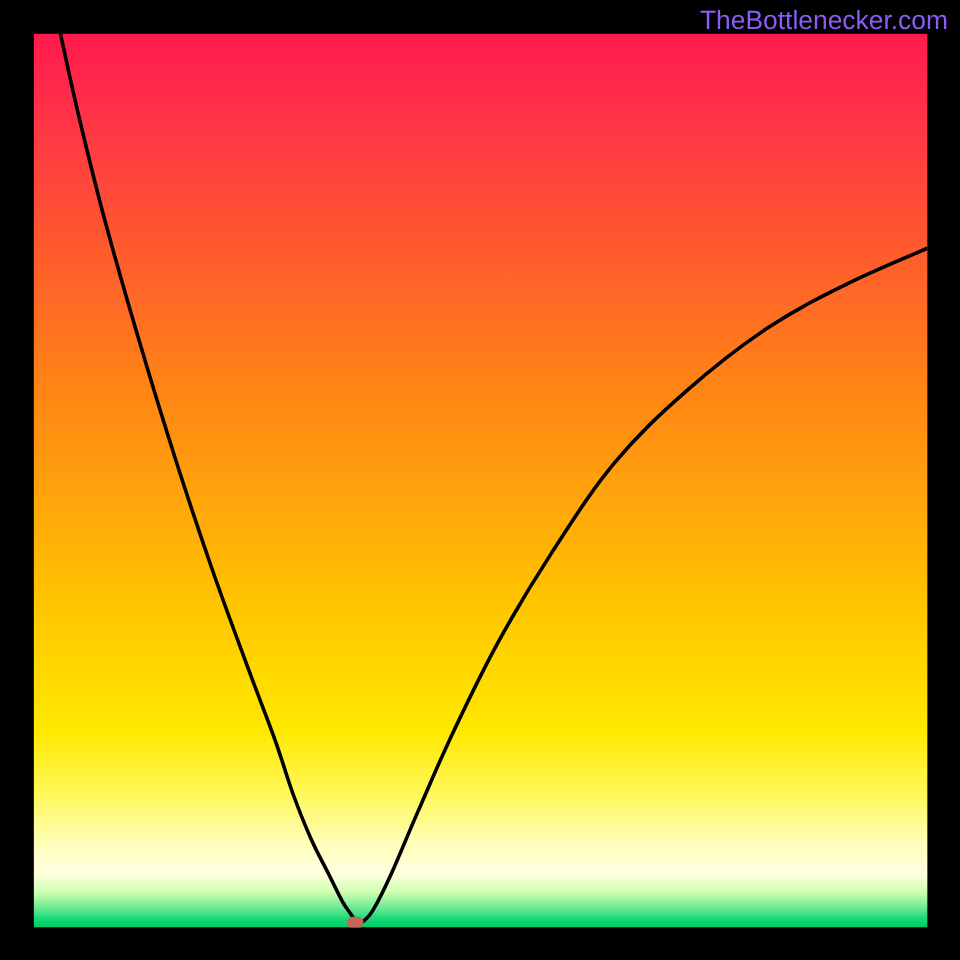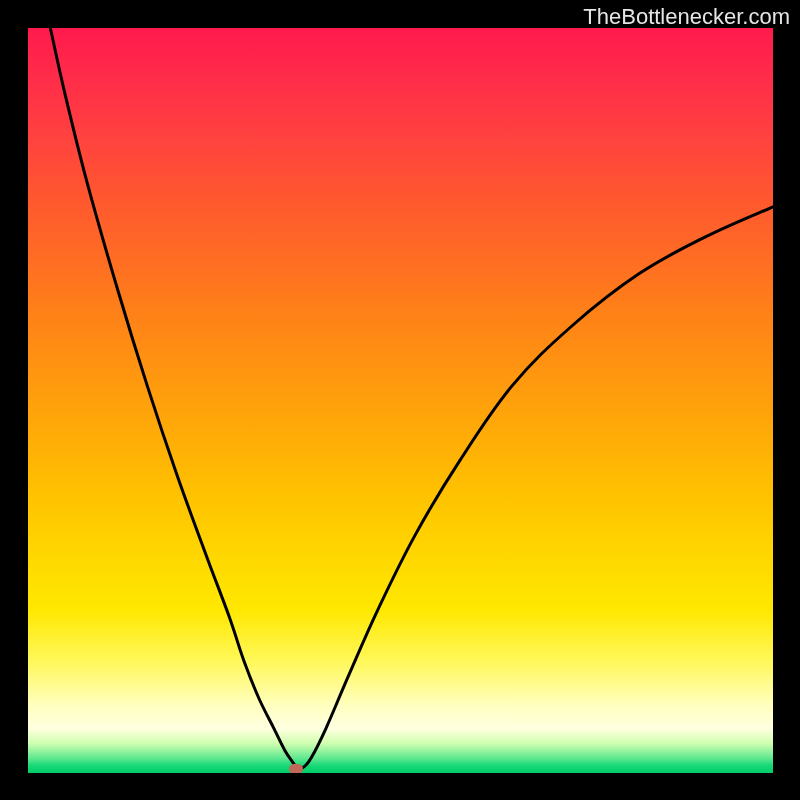--- a/index.html
+++ b/index.html
@@ -8,21 +8,21 @@
     height: 800px;
     background: #000;
     position: relative;
     overflow: hidden;
     font-family: Arial, Helvetica, sans-serif;
   }
   .attribution {
     position: absolute;
     top: 4px;
     right: 10px;
-    color: #e5e5e5;
+    color: #8b5cf6;
     font-size: 22px;
     z-index: 10;
   }
   .plot-area {
     position: absolute;
     left: 28px;
     top: 28px;
     width: 745px;
     height: 745px;
     overflow: hidden;

